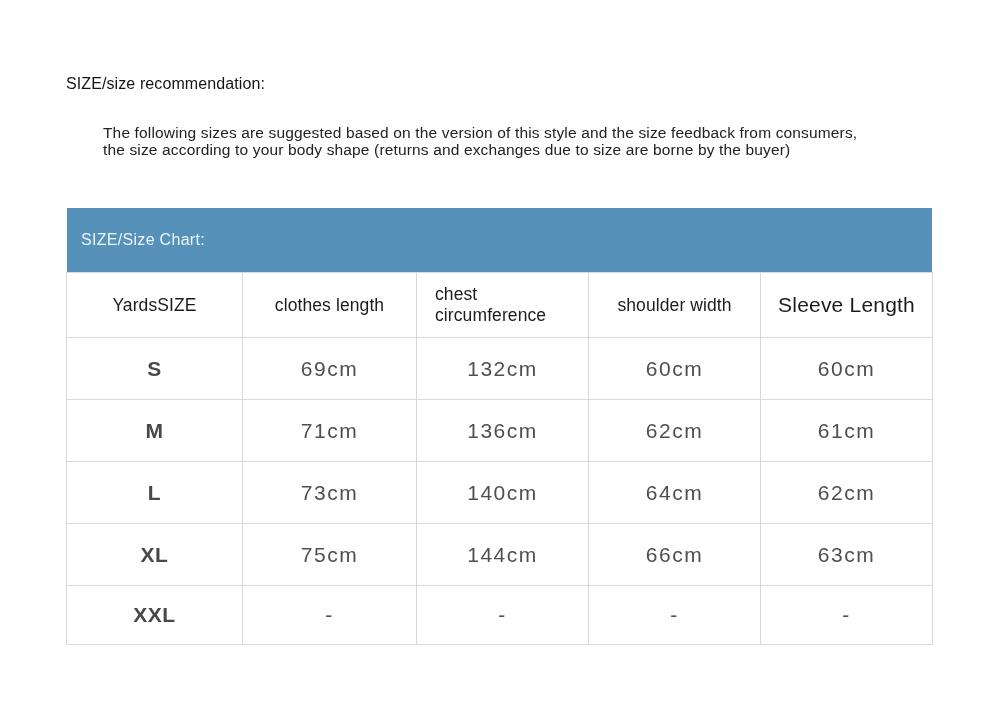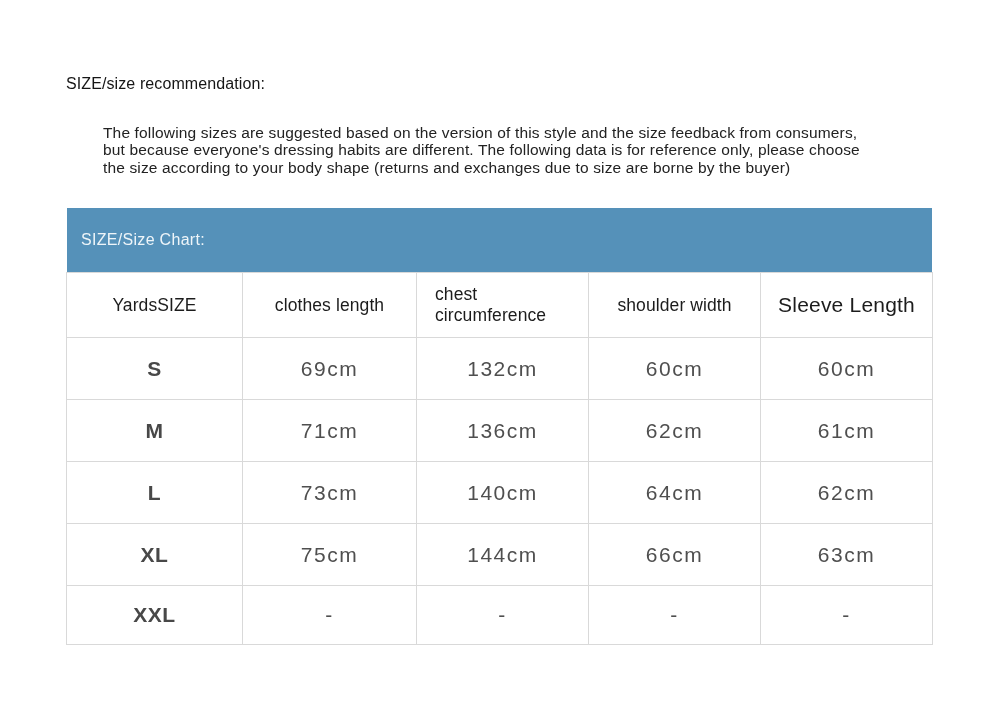--- a/index.html
+++ b/index.html
@@ -93,21 +93,20 @@
 </style>
 </head>
 <body>
 
 <div class="page">
 
   <div class="title">SIZE/size recommendation:</div>
 
   <div class="desc">
     <div class="desc-line">The following sizes are suggested based on the version of this style and the size feedback from consumers,</div>
-    <div class="desc-line">but because everyone's dressing habits are different. The following data is for reference only, please choose</div>
     <div class="desc-line">the size according to your body shape (returns and exchanges due to size are borne by the buyer)</div>
   </div>
 
   <div class="banner">
     <span class="banner-title">SIZE/Size Chart:</span>
   </div>
 
   <table class="chart">
     <colgroup>
       <col style="width:176px">

